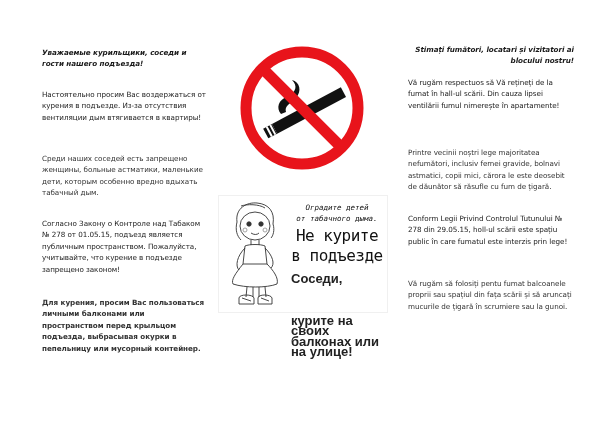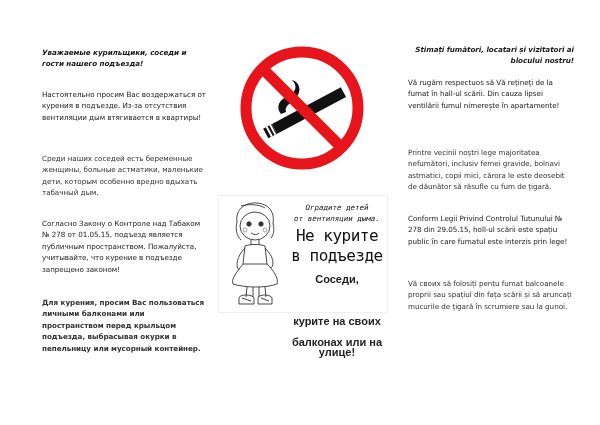--- a/index.html
+++ b/index.html
@@ -17,29 +17,29 @@
     .b { font-weight: normal; }
     .i { font-style: italic; font-weight: bold; }
     .reg { color: #333; }
 
     #sign-wrap { position: absolute; left: 218px; top: 36px; width: 168px; height: 145px; background: #fff; }
     #poster { position: absolute; left: 218px; top: 195px; width: 170px; height: 118px;
       background: #fff; border: 1px solid #f0f0f0; box-sizing: border-box; text-decoration: underline; }
     .poster-text { position: absolute; left: 72px; right: 4px; text-align: center; color: #111; }
     .p-sub { font-family: "DejaVu Sans Mono", monospace; font-style: italic; font-size: 7.5px; line-height: 10px; }
     .p-big { font-family: "DejaVu Sans Mono", monospace; font-size: 16px; line-height: 20px; letter-spacing: -0.5px; }
-    .p-small { font-family: "Liberation Sans", sans-serif; font-size: 11px; line-height: 10px; text-align: center; font-weight: bold; color: #222; }
+    .p-small { font-family: "Liberation Sans", sans-serif; font-size: 13px; line-height: 10px; text-align: left; font-weight: bold; color: #222; }
   </style>
 </head>
 <body>
 
 <div class="col col-left">
   <p class="para i" style="top:40px;">Уважаемые курильщики, соседи и гости нашего подъезда!</p>
   <p class="para b" style="top:82px;">Настоятельно просим Вас воздержаться от курения в подъезде. Из-за отсутствия вентиляции дым втягивается в квартиры!</p>
-  <p class="para reg" style="top:146px;">Среди наших соседей есть беременные женщины, больные астматики, маленькие дети, которым особенно вредно вдыхать табачный дым.</p>
+  <p class="para reg" style="top:146px;">Среди наших соседей есть запрещено женщины, больные астматики, маленькие дети, которым особенно вредно вдыхать табачный дым.</p>
   <p class="para b" style="top:211px;">Согласно Закону о Контроле над Табаком № 278 от 01.05.15, подъезд является публичным пространством. Пожалуйста, учитывайте, что курение в подъезде запрещено законом!</p>
   <p class="para reg" style="top:290px;font-weight:bold;">Для курения, просим Вас пользоваться личными балконами или пространством перед крыльцом подъезда, выбрасывая окурки в пепельницу или мусорный контейнер.</p>
 </div>
 
 <div id="sign-wrap">
   <svg width="168" height="145" viewBox="0 0 168 145">
 
     <g transform="rotate(-28 84 72)">
       <rect x="50" y="72" width="78" height="11" fill="#111"></rect>
       <rect x="40" y="72" width="10" height="11" fill="#111"></rect>
@@ -78,27 +78,27 @@
       <path d="M18 64 C10 74, 6 80, 8 84 C20 88, 42 88, 52 84 C54 78, 48 70, 42 64"></path>
 
       <path d="M22 87 L21 97 M28 87 L28 97 M34 87 L34 97 M40 87 L41 97"></path>
 
       <path d="M14 98 C14 94, 28 94, 29 98 L29 104 L14 104 Z"></path>
       <path d="M33 98 C33 94, 46 94, 47 98 L47 104 L33 104 Z"></path>
       <path d="M17 98 L26 101 M36 98 L44 101"></path>
     </g>
   </svg>
   <div class="poster-text p-sub" style="top:7px;">Оградите детей</div>
-  <div class="poster-text p-sub" style="top:18px;">от вентиляции дыма.</div>
+  <div class="poster-text p-sub" style="top:18px;">от табачного дыма.</div>
   <div class="poster-text p-big" style="top:50px;">в подъезде</div>
   <div class="poster-text p-big" style="top:30px;">Не курите</div>
   <div class="poster-text p-small" style="top:78px;">Соседи,</div>
   <div class="poster-text p-small" style="top:88px;margin-top:32px;">курите на своих</div>
   <div class="poster-text p-small" style="top:98px;margin-top:43px;">балконах или на улице!</div>
 </div>
 
 <div class="col col-right">
   <p class="para i" style="top:37px;text-align:right;">Stimați fumători, locatari și vizitatori ai blocului nostru!</p>
   <p class="para b" style="top:70px;">Vă rugăm respectuos să Vă rețineți de la fumat în hall-ul scării. Din cauza lipsei ventilării fumul nimerește în apartamente!</p>
   <p class="para reg" style="top:140px;">Printre vecinii noștri lege majoritatea nefumători, inclusiv femei gravide, bolnavi astmatici, copii mici, cărora le este deosebit de dăunător să răsufle cu fum de țigară.</p>
   <p class="para b" style="top:206px;">Conform Legii Privind Controlul Tutunului № 278 din 29.05.15, holl-ul scării este spațiu public în care fumatul este interzis prin lege!</p>
-  <p class="para reg" style="top:271px;">Vă своих să folosiți pentu fumat balcoanele proprii sau spațiul din fața scării și să aruncați mucurile de țigară în scrumiere sau la gunoi.</p>
+  <p class="para reg" style="top:271px;">Vă rugăm să folosiți pentu fumat balcoanele proprii sau spațiul din fața scării și să aruncați mucurile de țigară în scrumiere sau la gunoi.</p>
 </div>
 
 </body></html>

